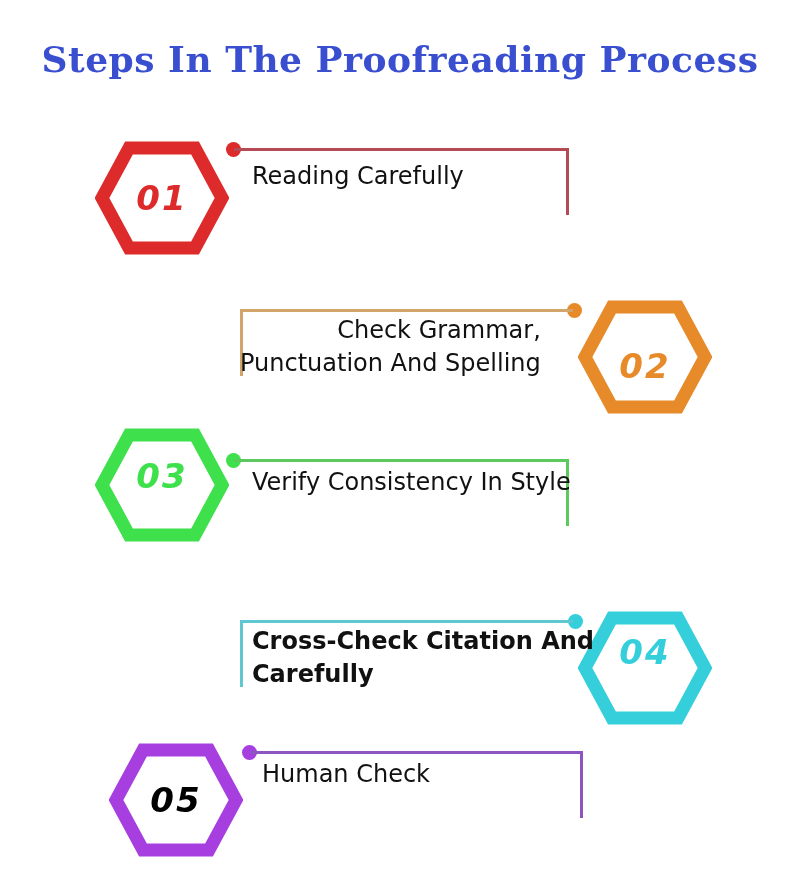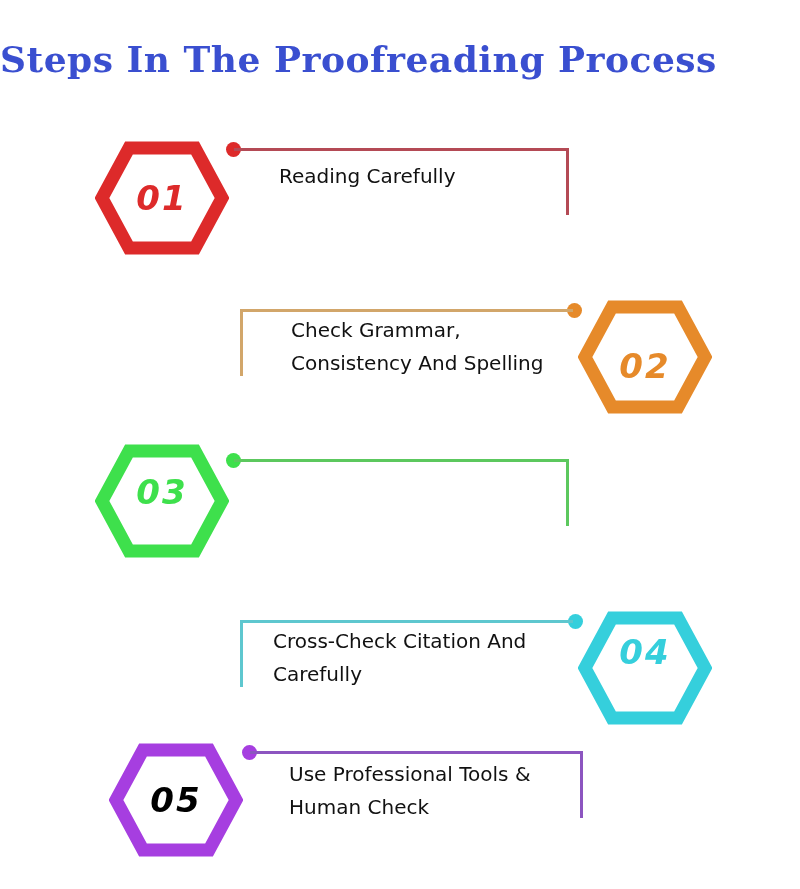--- a/index.html
+++ b/index.html
@@ -1,34 +1,34 @@
 <!DOCTYPE html>
 <html><head>
 <meta charset="utf-8">
 <style>
   html, body { margin: 0; padding: 0; background: #ffffff; }
   body { width: 800px; height: 889px; position: relative; overflow: hidden; font-family: "DejaVu Sans", sans-serif; }
   .title {
-    position: absolute; left: 0; top: 38px; width: 800px; text-align: left;
+    position: absolute; left: 0; top: 38px; width: 800px; text-align: center;
     font-family: "DejaVu Serif", serif; font-weight: bold; font-size: 36px;
     color: #3a4fd0; letter-spacing: 0.5px;
   }
   .hex { position: absolute; }
   .hex svg { display: block; }
   .hex-num {
     position: absolute; left: 0; top: 0; width: 100%; height: 100%;
     display: flex; align-items: center; justify-content: center;
     font-family: "DejaVu Sans", sans-serif; font-weight: bold; font-style: italic;
     font-size: 34px; letter-spacing: 2px;
   }
   .connector { position: absolute; border-style: solid; border-width: 0; }
   .dot { position: absolute; width: 15px; height: 15px; border-radius: 50%; }
   .label {
-    position: absolute; font-family: "DejaVu Sans", sans-serif; font-size: 20px;
-    color: #111; line-height: 33px; margin-left: 27px;
+    position: absolute; font-family: "DejaVu Sans", sans-serif; font-size: 24px;
+    color: #111; line-height: 33px;
   }
 </style>
 </head>
 <body>
 
 <div class="title">Steps In The Proofreading Process</div>
 
 <div>
   <div class="hex" style="left:95px;top:141px;width:134px;height:114px;">
     <svg width="134" height="114" viewBox="0 0 134 114">
@@ -45,60 +45,60 @@
 
 <div>
   <div class="hex" style="left:578px;top:300px;width:134px;height:132px;">
     <svg width="134" height="114" viewBox="0 0 134 114">
         <polygon points="34,7 100,7 127,57 100,107 34,107 7,57" fill="none" stroke="#e68a2a" stroke-width="13" stroke-linejoin="miter"></polygon>
       </svg>
     <div class="hex-num" style="color:#e68a2a;">02</div>
   </div>
   <div class="dot" style="left:567px;top:303px;background:#e68a2a;"></div>
   <div class="connector" style="left:240px;top:309px;width:330px;height:64px;border-top-width:3px;border-left-width:3px;border-color:#d2a66a;"></div>
-  <div class="label" style="left:264px;top:314px;">
+  <div class="label" style="left:240px;top:314px;text-align:right;">
     <div>Check Grammar,</div>
-    <div>Consistency And Spelling</div>
+    <div>Punctuation And Spelling</div>
   </div>
 </div>
 
 <div>
-  <div class="hex" style="left:95px;top:444px;width:134px;height:96px;">
+  <div class="hex" style="left:95px;top:428px;width:134px;height:96px;">
     <svg width="134" height="114" viewBox="0 0 134 114">
         <polygon points="34,7 100,7 127,57 100,107 34,107 7,57" fill="none" stroke="#3ee04c" stroke-width="13" stroke-linejoin="miter"></polygon>
       </svg>
     <div class="hex-num" style="color:#3ee04c;">03</div>
   </div>
   <div class="dot" style="left:226px;top:453px;background:#3ee04c;"></div>
   <div class="connector" style="left:234px;top:459px;width:332px;height:64px;border-top-width:3px;border-right-width:3px;border-color:#5cc85e;"></div>
   <div class="label" style="left:252px;top:466px;">
+    <div>Verify Consistency In Style</div>
   </div>
 </div>
 
 <div>
   <div class="hex" style="left:578px;top:611px;width:134px;height:82px;">
     <svg width="134" height="114" viewBox="0 0 134 114">
         <polygon points="34,7 100,7 127,57 100,107 34,107 7,57" fill="none" stroke="#35cfdc" stroke-width="13" stroke-linejoin="miter"></polygon>
       </svg>
     <div class="hex-num" style="color:#35cfdc;">04</div>
   </div>
   <div class="dot" style="left:568px;top:614px;background:#35cfdc;"></div>
   <div class="connector" style="left:240px;top:620px;width:330px;height:64px;border-top-width:3px;border-left-width:3px;border-color:#5ec7cf;"></div>
-  <div class="label" style="left:246px;top:625px;">
+  <div class="label" style="left:252px;top:625px;font-weight:bold;">
     <div>Cross-Check Citation And</div>
     <div>Carefully</div>
   </div>
 </div>
 
 <div>
   <div class="hex" style="left:109px;top:743px;width:134px;height:114px;">
     <svg width="134" height="114" viewBox="0 0 134 114">
         <polygon points="34,7 100,7 127,57 100,107 34,107 7,57" fill="none" stroke="#a63ee0" stroke-width="13" stroke-linejoin="miter"></polygon>
       </svg>
     <div class="hex-num" style="color:#000000;">05</div>
   </div>
   <div class="dot" style="left:242px;top:745px;background:#a63ee0;"></div>
   <div class="connector" style="left:250px;top:751px;width:330px;height:64px;border-top-width:3px;border-right-width:3px;border-color:#8c55c0;"></div>
   <div class="label" style="left:262px;top:758px;">
-    <div>Use Professional Tools &amp;</div>
     <div>Human Check</div>
   </div>
 </div>
 
 </body></html>

